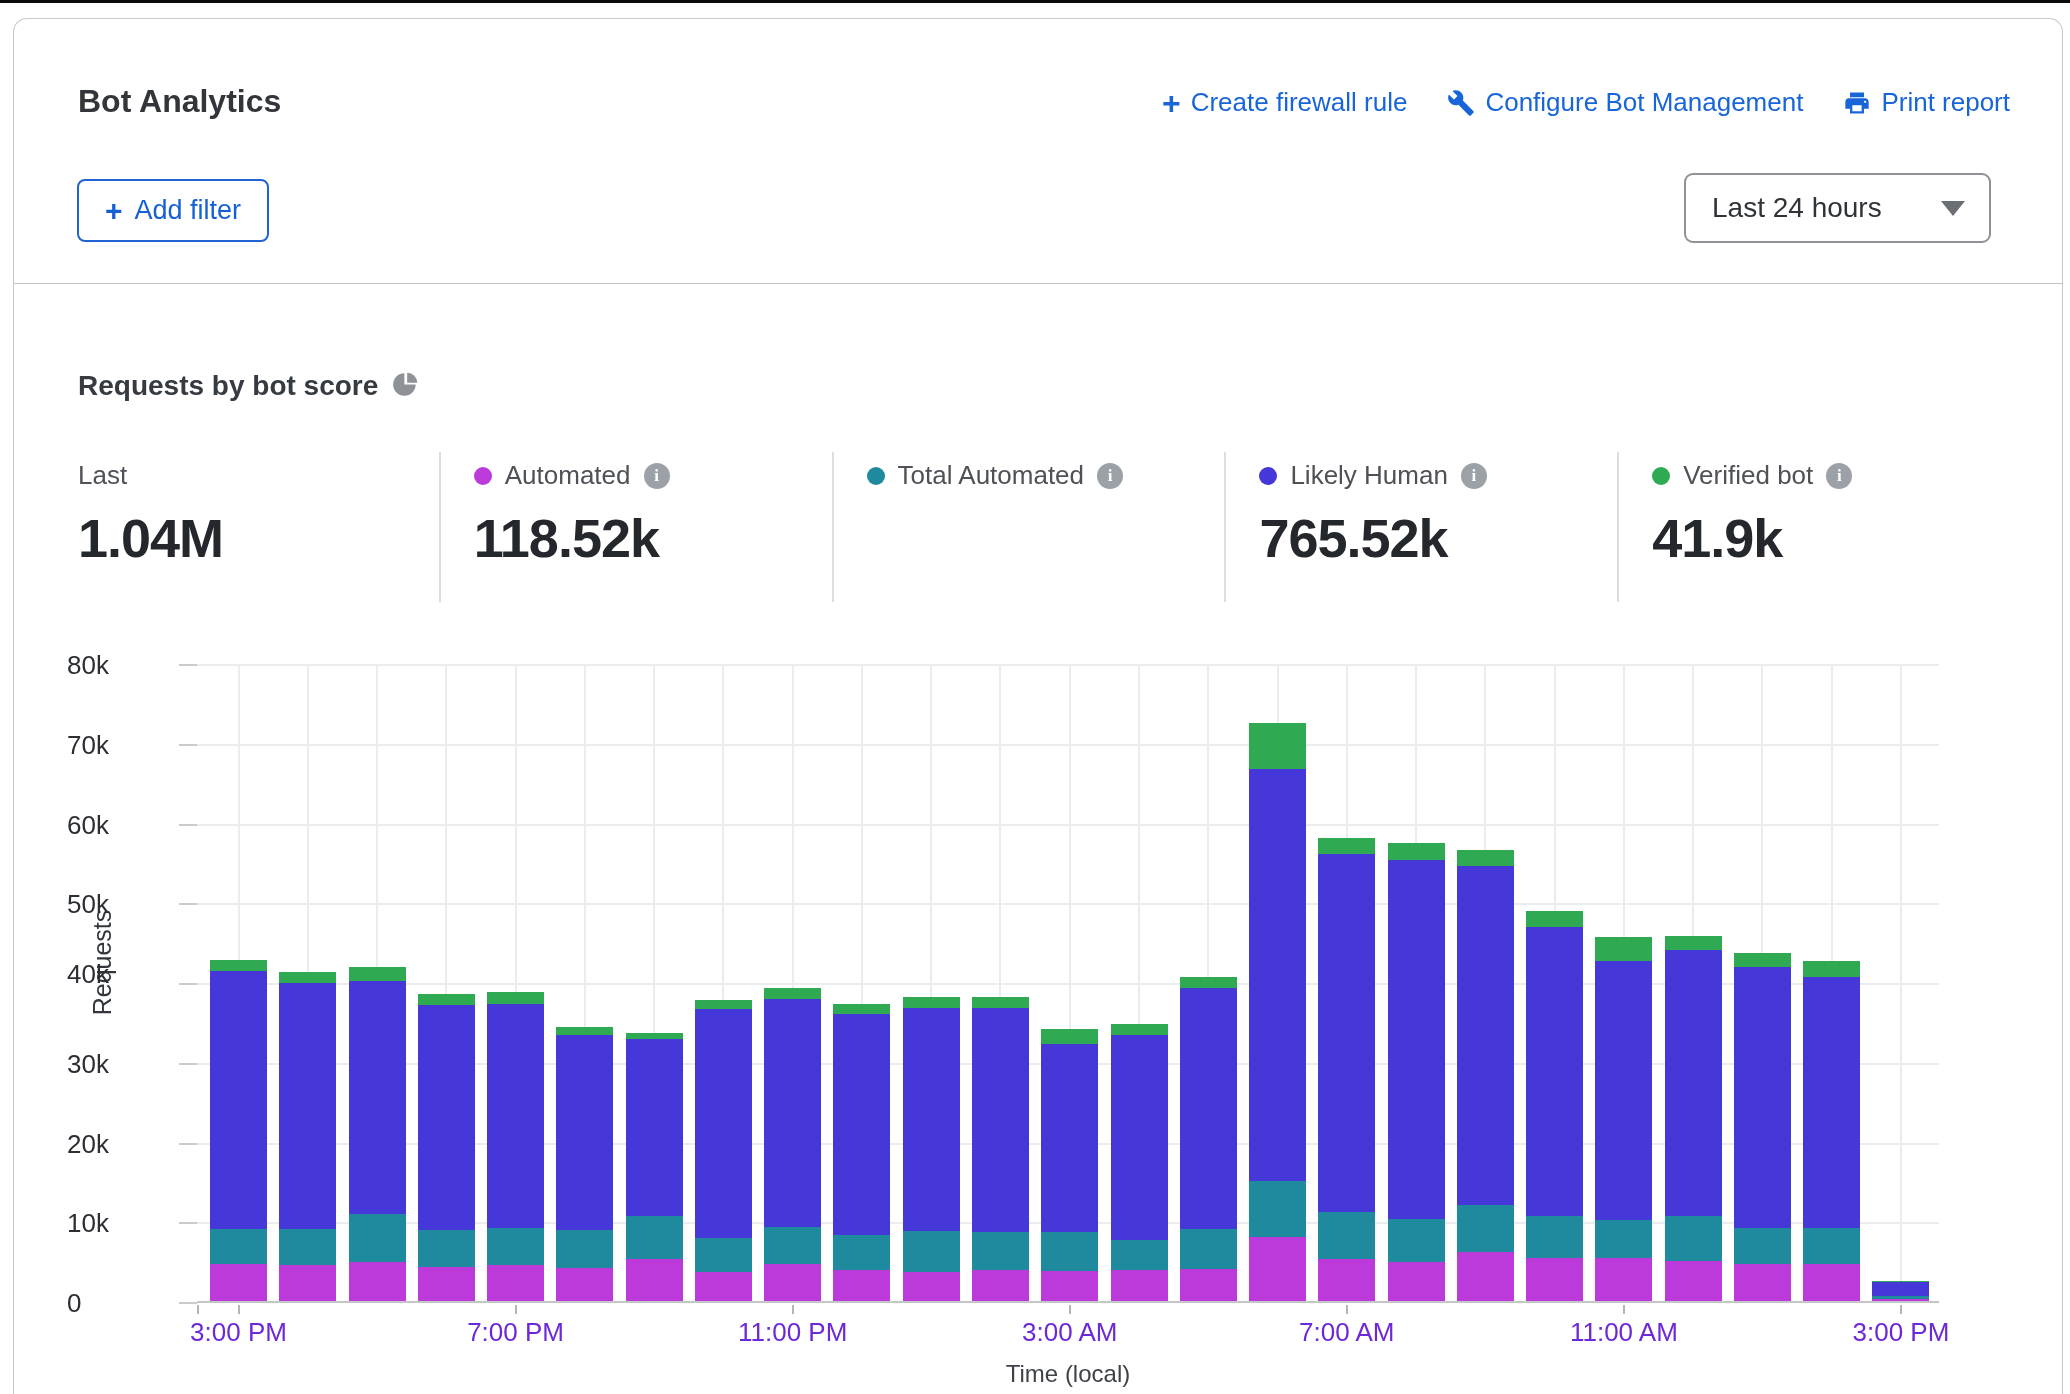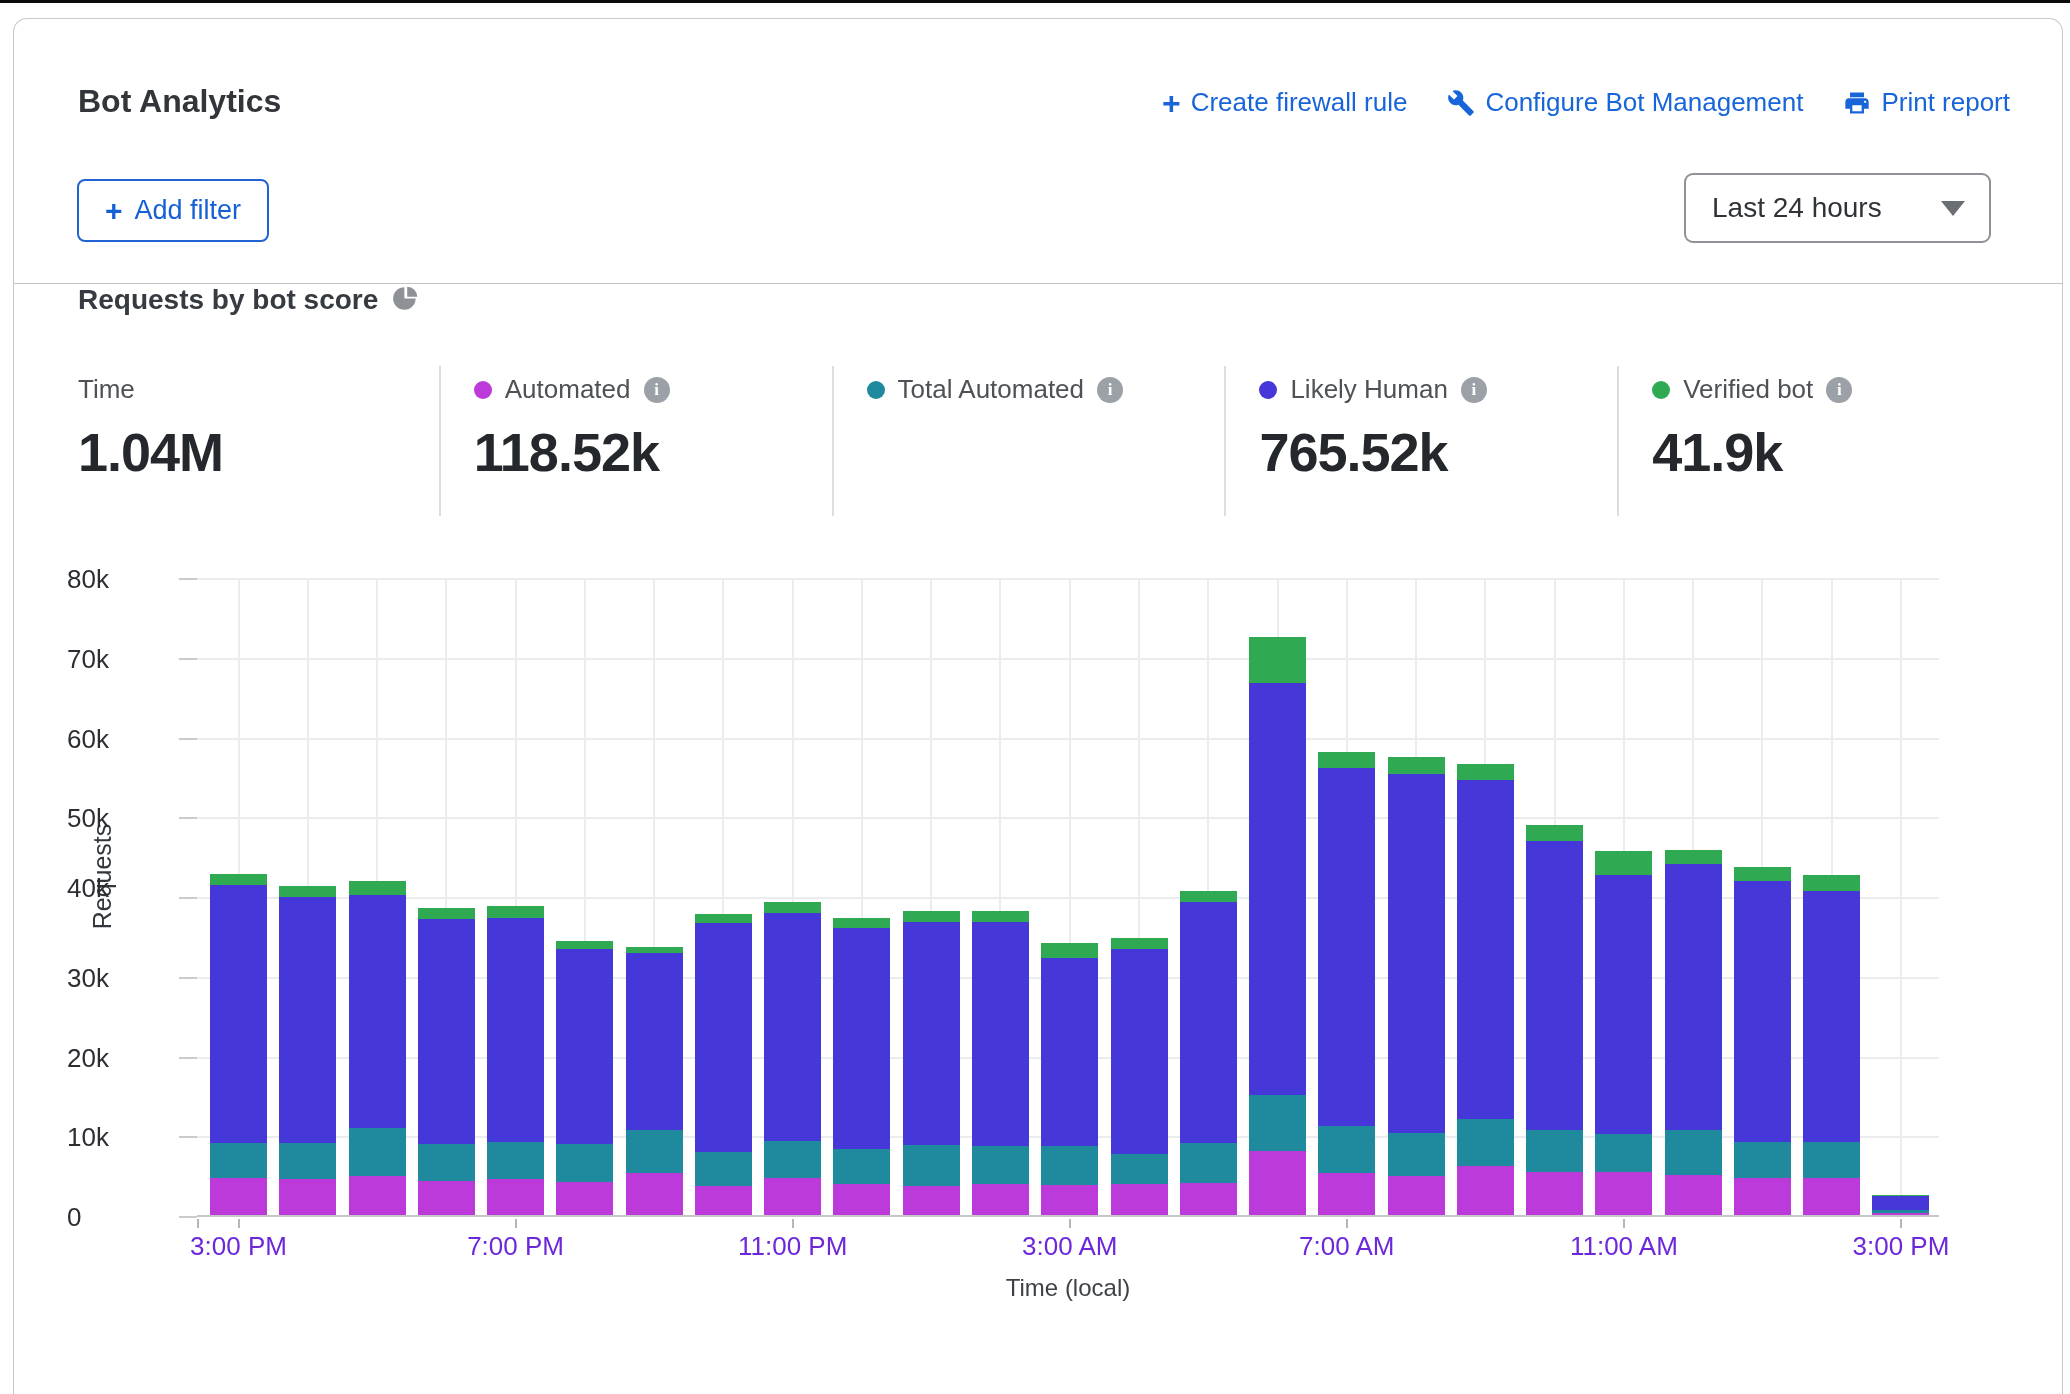--- a/index.html
+++ b/index.html
@@ -20,21 +20,21 @@
     color:#1660d6; font-size:27px; background:#fff; cursor:pointer; }
   .add-filter .plus-glyph { font-size:30px; }
   .range-select { position:absolute; right:71px; top:154px; width:307px; height:70px;
     border:2px solid #8e9196; border-radius:9px; display:flex; align-items:center;
     justify-content:space-between; padding:0 24px 0 26px; font-size:28px; color:#303337;
     background:#fff; cursor:pointer; }
   .caret { width:0; height:0; border-left:12px solid transparent; border-right:12px solid transparent;
     border-top:15px solid #6b6e73; }
   
   .card-body { padding:0 52px 0 64px; }
-  .section-title-row { display:flex; align-items:center; gap:14px; }
+  .section-title-row { margin-top:86px; display:flex; align-items:center; gap:14px; }
   .section-title { font-size:28px; font-weight:700; color:#363b41; }
   
   .stats-row { margin-top:50px; display:flex; }
   .stat { height:150px; padding-top:8px; }
   .stat + .stat { border-left:2px solid #dcdddf; padding-left:33px; }
   .stat-total { width:365px; }
   .stat-series { width:397px; cursor:pointer; }
   .stat-label-row { display:flex; align-items:center; gap:13px; }
   .dot { width:18px; height:18px; border-radius:50%; background:#999; flex:0 0 auto; }
   .stat-label { font-size:26px; color:#4e5257; }
@@ -110,21 +110,21 @@
         <svg width="27" height="27" viewBox="0 0 24 24" fill="#8e9296">
             <path d="M11 2 A 10 10 0 1 0 21 12 L 11 12 Z"></path>
             <path d="M13.5 1.5 A 9 9 0 0 1 22.5 10.5 L 13.5 10.5 Z"></path>
           </svg>
       </span>
     </div>
 
     <div class="stats-row">
       <div class="stat stat-total">
         <div class="stat-label-row">
-          <span class="stat-label">Time</span>
+          <span class="stat-label">Last</span>
         </div>
         <div class="stat-value">1.04M</div>
       </div>
 
       <div class="stat stat-series">
         <div class="stat-label-row">
           <span class="dot" style="background: rgb(187, 58, 217);"></span>
           <span class="stat-label">Automated</span>
           <span class="info-icon">i</span>
         </div>

